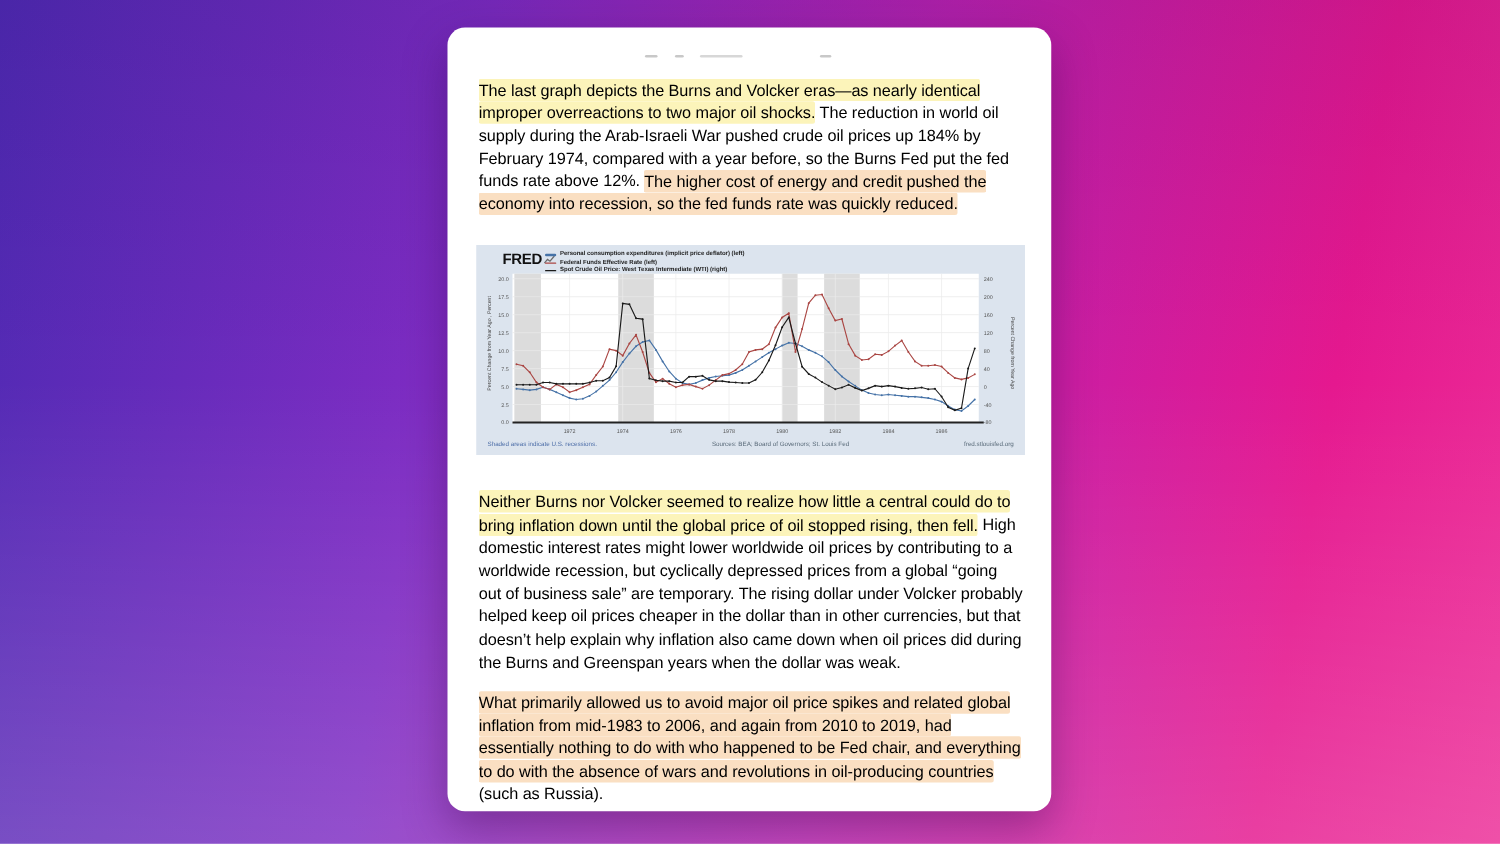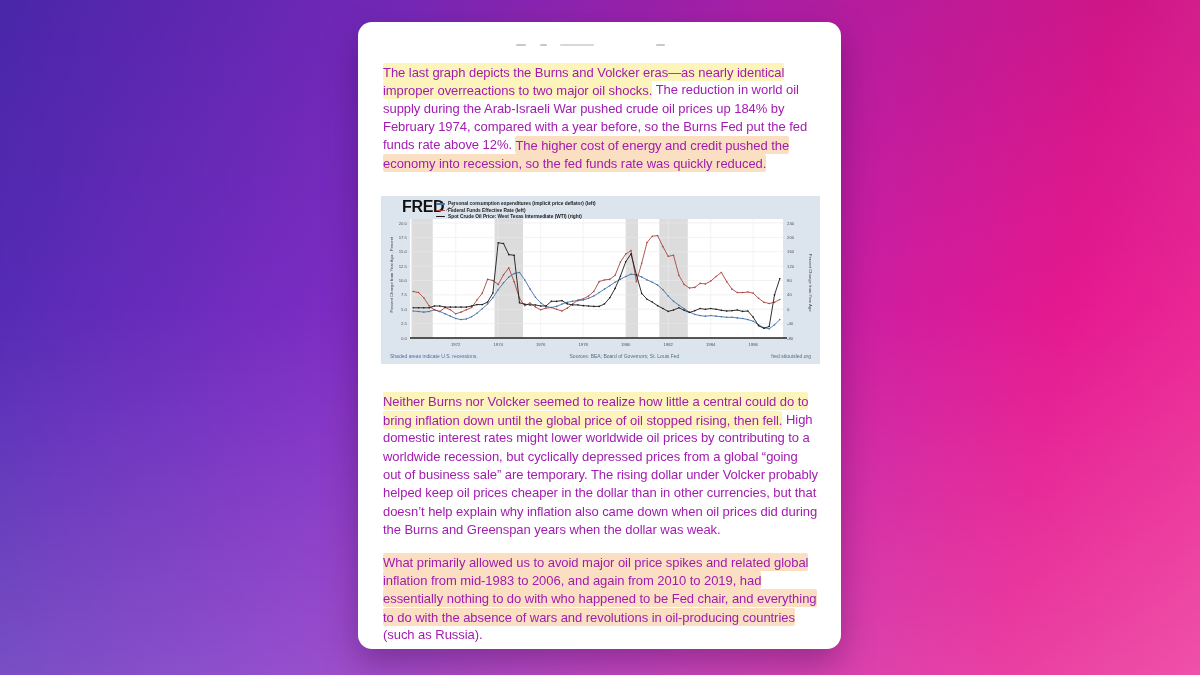--- a/index.html
+++ b/index.html
@@ -20,31 +20,31 @@
   .remnant{position:absolute;top:21px;left:158px;width:200px;height:4px;}
   .remnant i{position:absolute;top:1px;height:2px;background:#9a9a9a;opacity:.55;border-radius:1px;}
   .remnant i:nth-child(1){left:0;width:10px;}
   .remnant i:nth-child(2){left:24px;width:7px;}
   .remnant i:nth-child(3){left:44px;width:34px;opacity:.4;}
   .remnant i:nth-child(4){left:140px;width:9px;}
 
   .article{padding:41px 24px 0 25px;}
   .article p{
     margin:0;font-size:13px;line-height:18.3px;letter-spacing:-0.05px;
-    color:#a21caf;width:435px;
+    color:#000000;width:435px;
   }
   .hl{border-radius:2px;padding:1.5px 0;-webkit-box-decoration-break:clone;box-decoration-break:clone;}
 
   
   .chart-panel{
     position:relative;margin:23px auto 0 auto;margin-left:-2px;
     width:439px;height:168px;background:#dce4ee;
   }
   .fred-logo{position:absolute;left:8px;top:5px;display:flex;align-items:flex-start;gap:2px;}
-  .fred-text{font-weight:bold;font-size:16px;letter-spacing:-0.3px;color:#111;line-height:12px;padding-left:13px;}
+  .fred-text{font-weight:bold;font-size:12px;letter-spacing:-0.3px;color:#111;line-height:12px;padding-left:13px;}
   .fred-logo svg{margin-top:3px;}
   .legend{position:absolute;left:55px;top:5px;}
   .legend-row{display:flex;align-items:center;gap:3px;height:6.4px;}
   .lmark{display:inline-block;width:9px;height:1.4px;border-radius:1px;}
   .ltext{font-size:4.8px;font-weight:bold;color:#222;white-space:nowrap;}
   .ylabel{position:absolute;font-size:4.2px;color:#444;white-space:nowrap;}
   .ylabel.left{left:-22px;top:84px;transform:rotate(-90deg);transform-origin:center;width:60px;text-align:center;left:-20px;}
   .ylabel.right{right:-20px;top:84px;transform:rotate(90deg);transform-origin:center;width:60px;text-align:center;}
   .chart-footer{position:absolute;left:0;right:0;bottom:5px;display:flex;justify-content:space-between;padding:0 9px;}
   .chart-footer .f-left{font-size:5px;color:#4d6ea8;}

